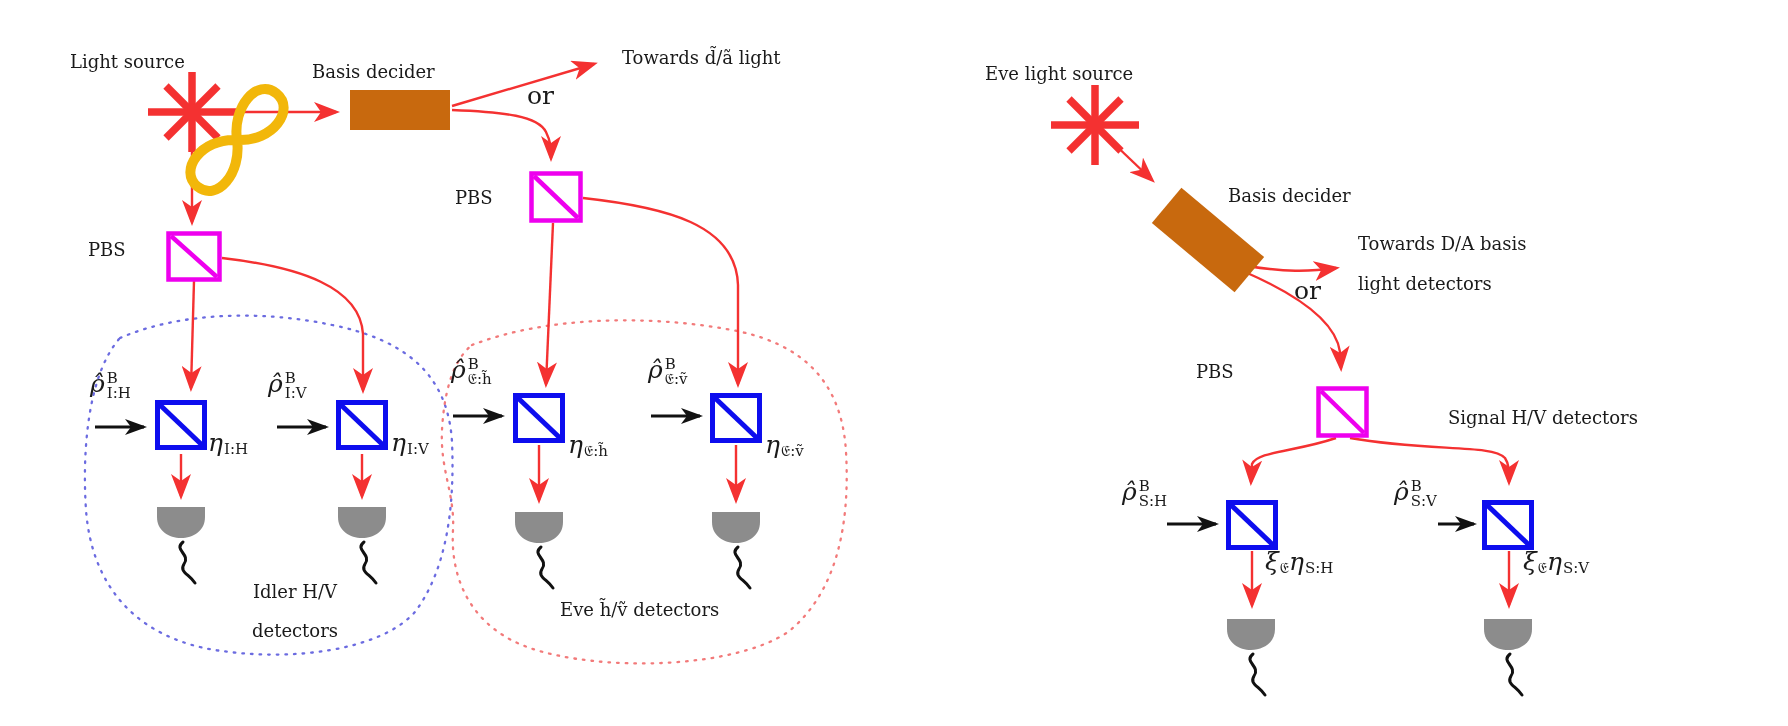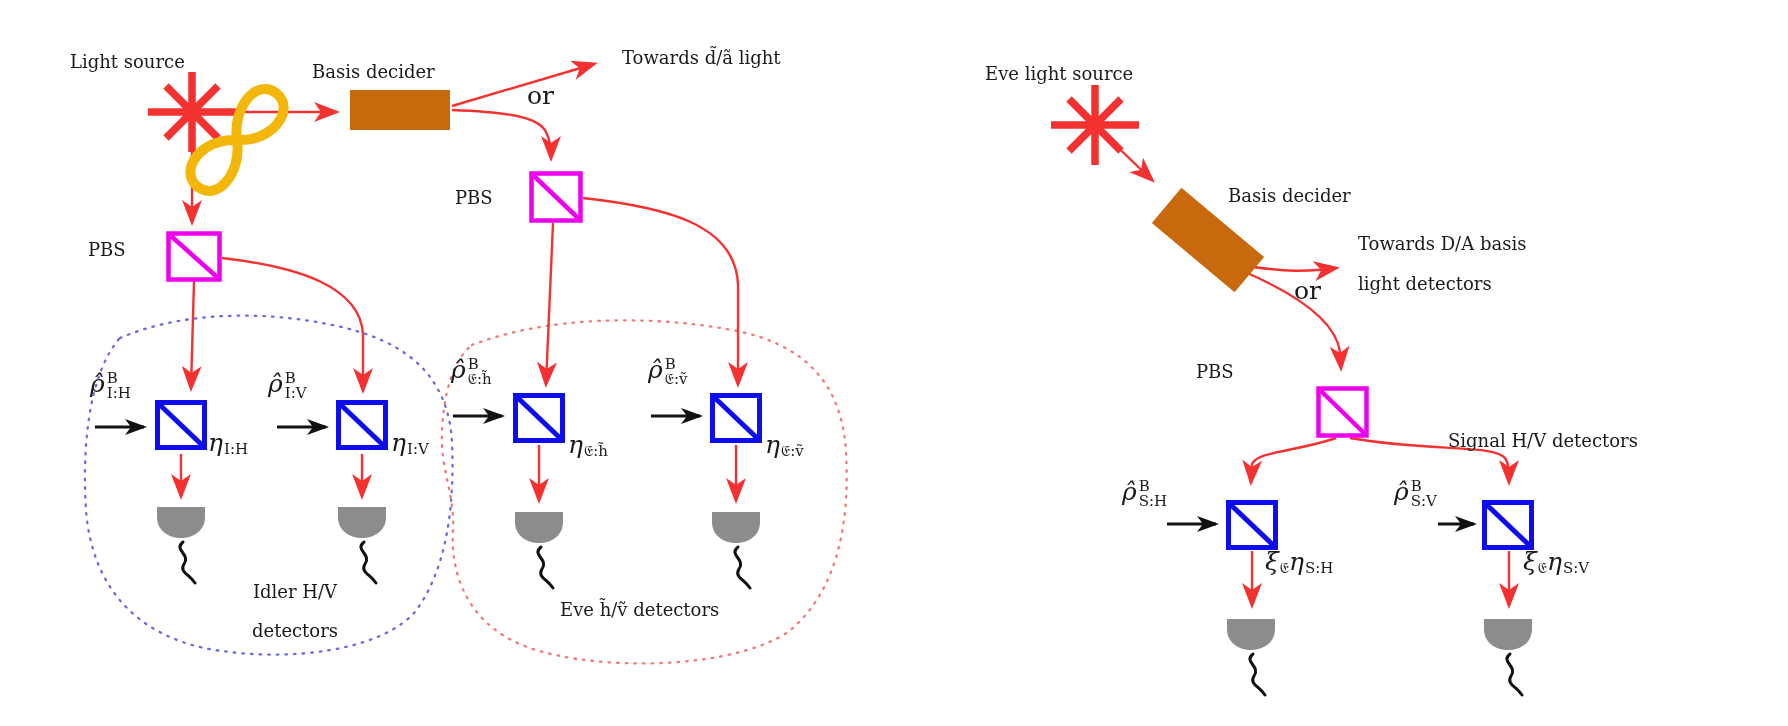--- a/index.html
+++ b/index.html
@@ -129,21 +129,21 @@
   <div class="lbl" style="left:88px;top:230px;">PBS</div>
   <div class="lbl" style="left:455px;top:178px;">PBS</div>
   <div class="lbl center" style="left:205px;top:572px;width:180px;line-height:39px;"><span>Idler H/V</span><br><span>detectors</span></div>
   <div class="lbl" style="left:560px;top:590px;">Eve h̃/ṽ detectors</div>
 
   <div class="lbl" style="left:985px;top:54px;">Eve light source</div>
   <div class="lbl" style="left:1228px;top:176px;">Basis decider</div>
   <div class="lbl small" style="left:1294px;top:271px;">or</div>
   <div class="lbl" style="left:1358px;top:224px;"><span>Towards D/A basis</span><br><span>light detectors</span></div>
   <div class="lbl" style="left:1196px;top:352px;">PBS</div>
-  <div class="lbl" style="left:1448px;top:398px;margin-top:23px;">Signal H/V detectors</div>
+  <div class="lbl" style="left:1448px;top:398px;">Signal H/V detectors</div>
 
   <div class="math" style="left:90px;top:371px;">
     <span class="mbase">ρ̂</span>
       <span class="mstack">
         <span class="msup">B</span>
         <span class="msub">I:H</span>
       </span>
   </div>
   <div class="math" style="left:268px;top:371px;">
     <span class="mbase">ρ̂</span>

